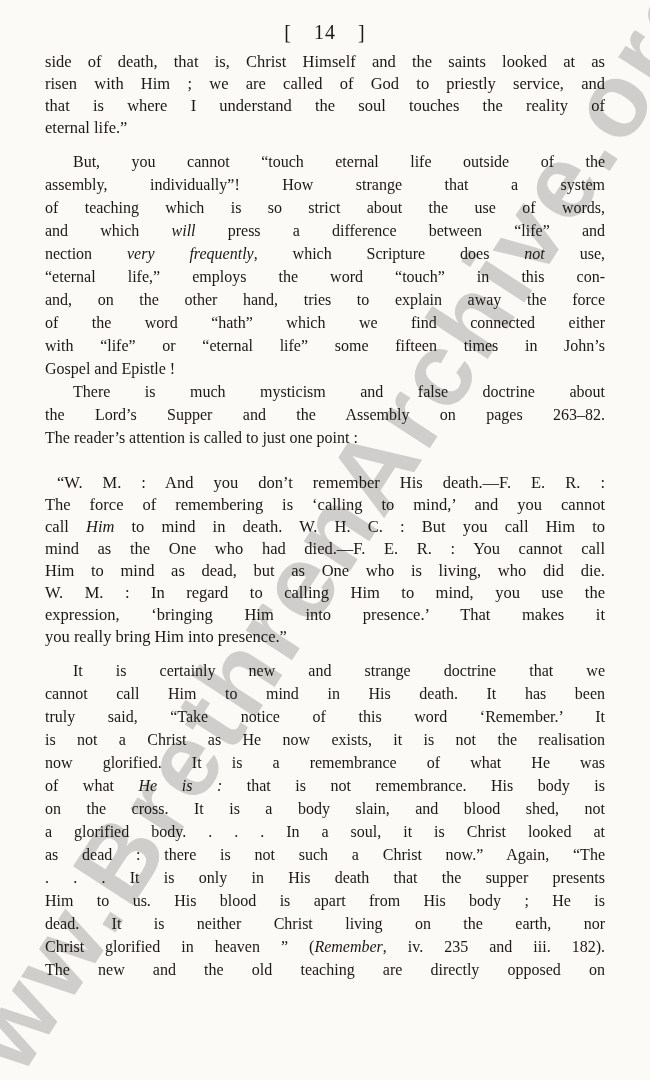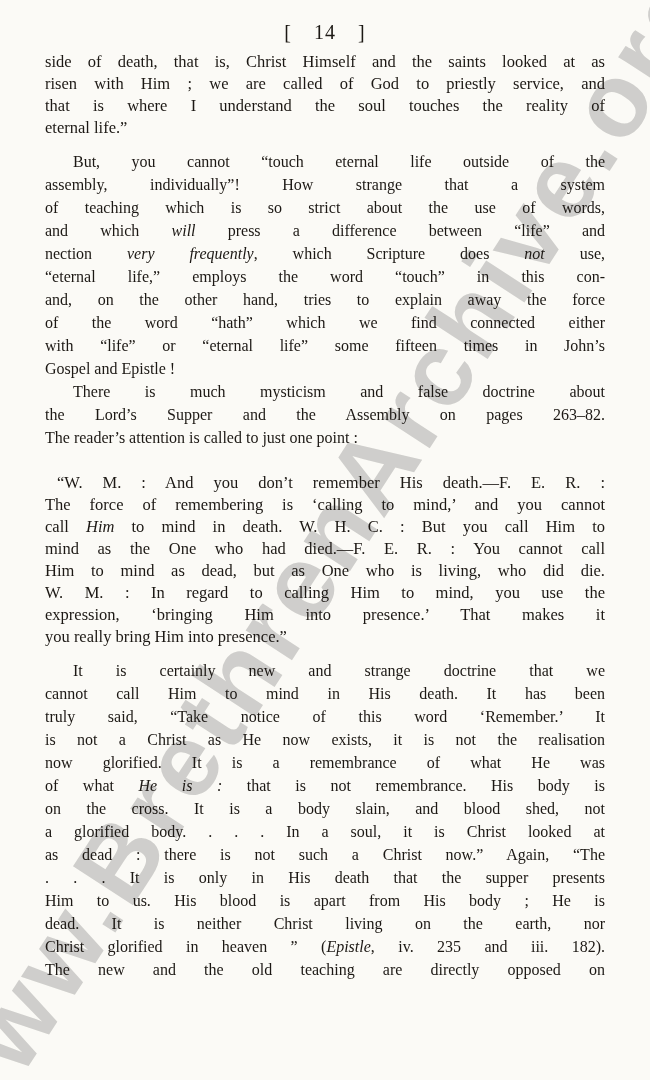--- a/index.html
+++ b/index.html
@@ -100,17 +100,17 @@
         <div class="line"><span>truly said, “Take notice of this word ‘Remember.’  It</span></div>
         <div class="line"><span>is not a Christ as He now exists, it is not the realisation</span></div>
         <div class="line"><span>now glorified.  It is a remembrance of what He was</span></div>
         <div class="line"><span>of what </span><em>He is :</em><span> that is not remembrance.  His body is</span></div>
         <div class="line"><span>on the cross.  It is a body slain, and blood shed, not</span></div>
         <div class="line"><span>a glorified body. . . . In a soul, it is Christ looked at</span></div>
         <div class="line"><span>as dead : there is not such a Christ now.”  Again, “The</span></div>
         <div class="line"><span>. . . It is only in His death that the supper presents</span></div>
         <div class="line"><span>Him to us.  His blood is apart from His body ; He is</span></div>
         <div class="line"><span>dead.  It is neither Christ living on the earth, nor</span></div>
-        <div class="line"><span>Christ glorified in heaven ” (</span><em>Epistle</em><span>, iv. 235 and iii. 182).</span></div>
+        <div class="line"><span>Christ glorified in heaven ” (</span><em>Remember</em><span>, iv. 235 and iii. 182).</span></div>
         <div class="line"><span>The new and the old teaching are directly opposed on</span></div>
       </div>
     </div>
 </div>
 
 </body></html>

